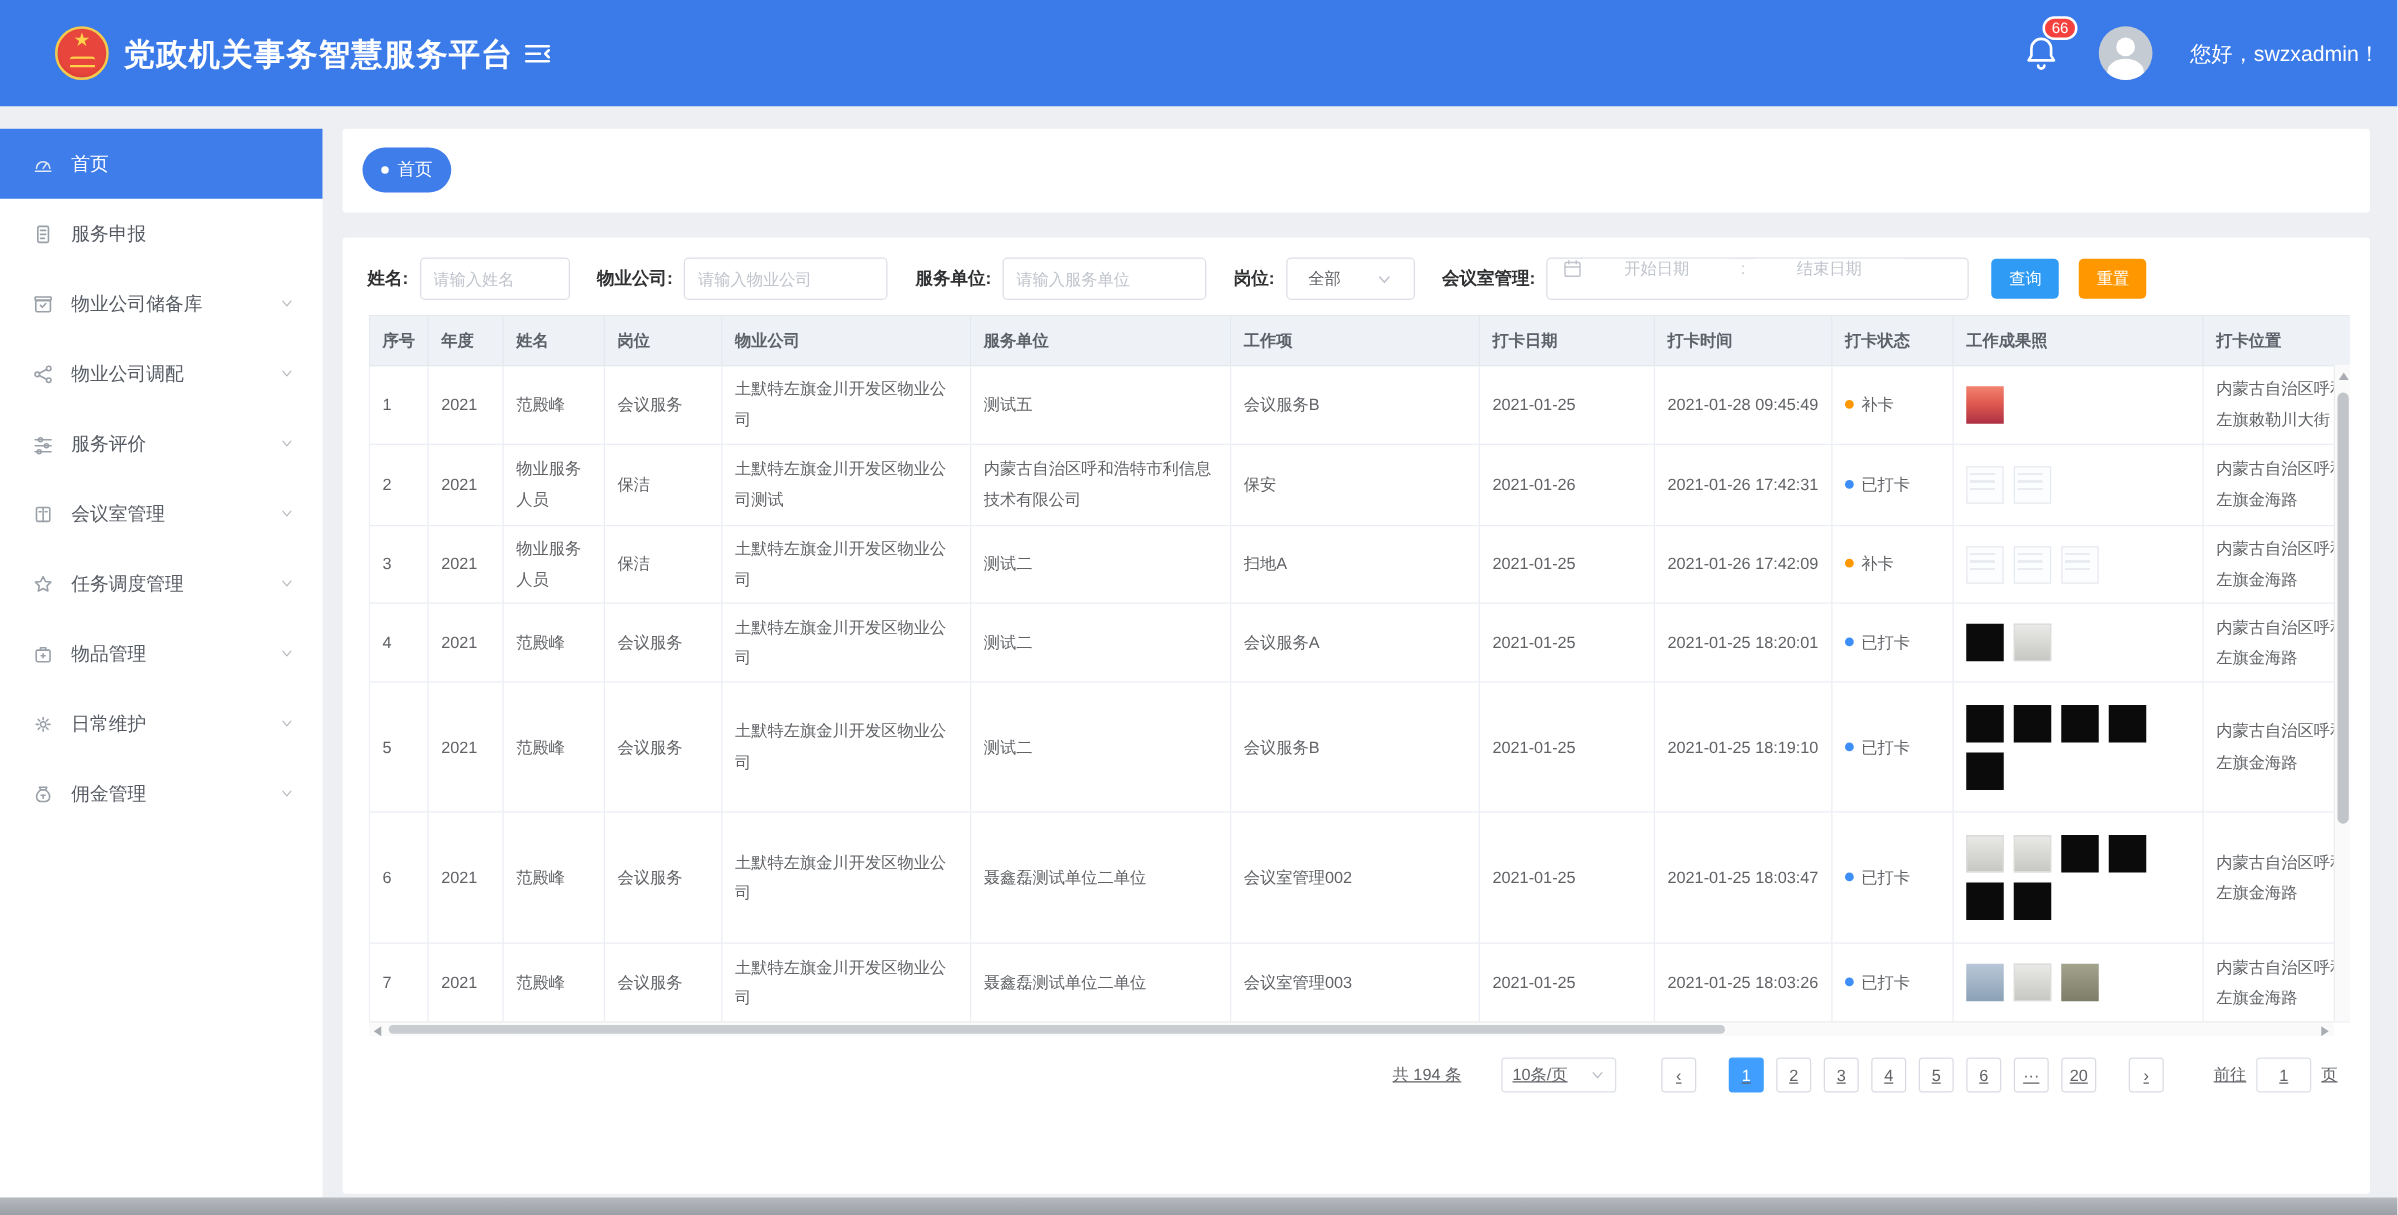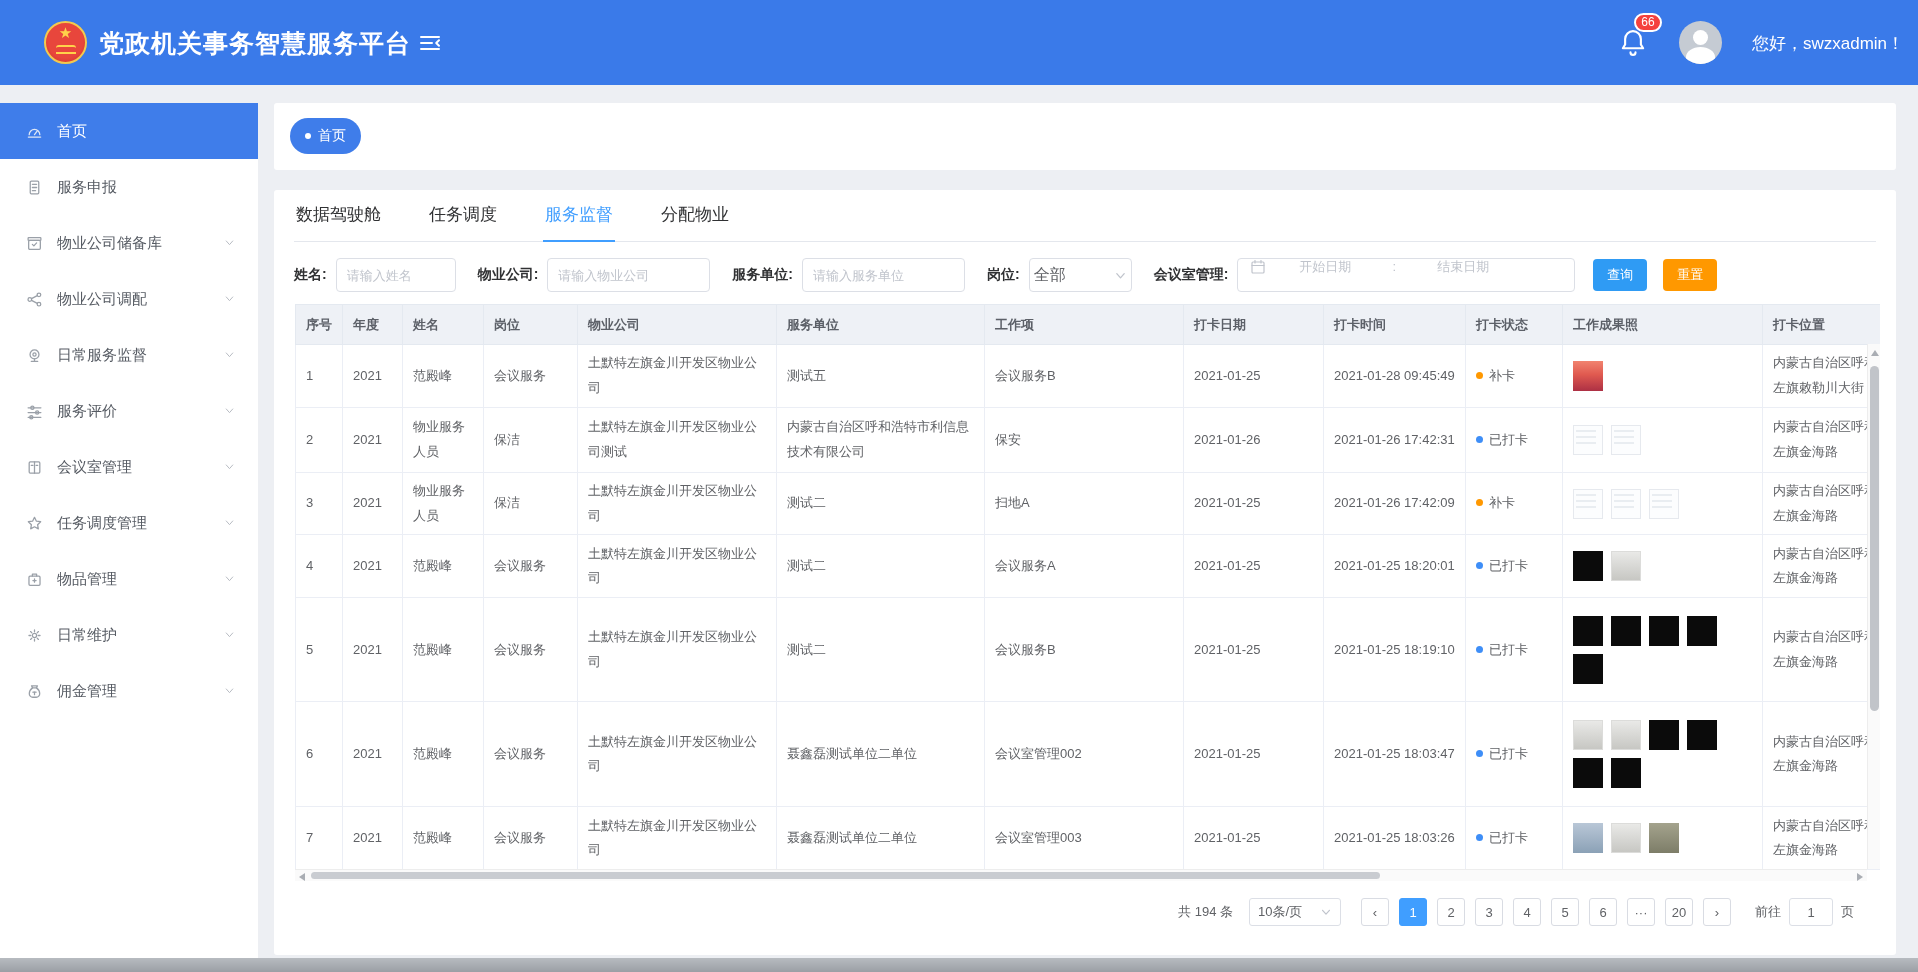--- a/index.html
+++ b/index.html
@@ -46,21 +46,21 @@
   .tab.active { color:#409eff; }
   .tab.active::after { content:""; position:absolute; left:0; right:0; bottom:-1px; height:2px; background:#409eff; }
   
   #filters { display:flex; align-items:center; margin:16px 20px 0 20px; height:34px; }
   .f-label { font-size:14px; font-weight:bold; color:#303133; margin-right:9px; white-space:nowrap; }
   .f-input { height:34px; border:1px solid #dcdfe6; border-radius:4px; font-size:13px; color:#606266; padding:0 10px;
     font-family:"Liberation Sans","DejaVu Sans",sans-serif; outline:none; }
   .f-input::placeholder { color:#c0c4cc; }
   .w120{width:120px; margin-right:22px;} .w163{width:163px; margin-right:22px;}
   .f-select { width:103px; height:34px; border:1px solid #dcdfe6; border-radius:4px; display:flex; align-items:center;
-    padding:0 4px; font-size:16px; color:#606266; margin-right:22px; cursor:pointer; justify-content:space-between; }
+    padding:0 17px; font-size:13px; color:#606266; margin-right:22px; cursor:pointer; justify-content:space-between; }
   .f-select .chev { width:13px; height:13px; color:#c0c4cc; }
   .date-range { width:338px; height:34px; border:1px solid #dcdfe6; border-radius:4px; display:flex; align-items:flex-start;
     padding:0 12px; margin-right:18px; }
   .date-range .cal { width:16px; height:16px; color:#c0c4cc; flex:0 0 auto; }
   .date-range input { border:none; outline:none; width:118px; text-align:center; font-size:13px; color:#606266;
     font-family:"Liberation Sans","DejaVu Sans",sans-serif; }
   .date-range input::placeholder { color:#c0c4cc; }
   .date-sep { color:#c0c4cc; font-size:13px; width:20px; text-align:center; }
   .btn { height:32px; width:54px; border:none; border-radius:4px; color:#fff; font-size:13px; cursor:pointer;
     font-family:"Liberation Sans","DejaVu Sans",sans-serif; }
@@ -92,21 +92,21 @@
   #vscroll .arrow-up { position:absolute; left:3px; top:6px; width:0; height:0;
     border-left:4px solid transparent; border-right:4px solid transparent; border-bottom:6px solid #a9adb3; }
   #vscroll .thumb { position:absolute; left:2px; top:22px; width:9px; height:345px; background:#c1c4c9; border-radius:5px; }
   #hscroll { position:absolute; left:0; right:13px; bottom:0; height:12px; background:#fafafa; border-top:1px solid #ededed; }
   #hscroll .arrow-left { position:absolute; left:4px; top:3px; width:0; height:0;
     border-top:4px solid transparent; border-bottom:4px solid transparent; border-right:6px solid #a9adb3; }
   #hscroll .arrow-right { position:absolute; right:4px; top:3px; width:0; height:0;
     border-top:4px solid transparent; border-bottom:4px solid transparent; border-left:6px solid #a9adb3; }
   #hscroll .thumb { position:absolute; left:16px; top:2px; height:7px; width:68%; background:#c9ccd1; border-radius:4px; }
   
-  #pagination { display:flex; align-items:center; justify-content:flex-end; margin:17px 42px 0 0; height:28px; gap:10px; }
+  #pagination { display:flex; align-items:center; justify-content:flex-end; margin:17px 26px 0 0; height:28px; gap:26px;text-decoration:underline; }
   #pg-total { font-size:13px; color:#606266; margin-right:6px; }
   #pg-size { width:92px; height:28px; border:1px solid #dcdfe6; border-radius:3px; display:flex; align-items:center;
     justify-content:space-between; padding:0 8px; font-size:13px; color:#606266; cursor:pointer; margin-right:10px; }
   #pg-size .chev { width:12px; height:12px; color:#c0c4cc; }
   .pg-btn { min-width:28px; height:28px; border:1px solid #d9dce3; border-radius:3px; background:#fff; font-size:13px;
     color:#606266; display:flex; align-items:center; justify-content:center; cursor:pointer; padding:0 4px;
     font-family:"Liberation Sans","DejaVu Sans",sans-serif; }
   .pg-btn.active { background:#409eff; border-color:#409eff; color:#fff; }
   #pg-goto { display:flex; align-items:center; gap:8px; font-size:13px; color:#606266; margin-left:14px; }
   #pg-goto input { width:44px; height:28px; border:1px solid #dcdfe6; border-radius:3px; text-align:center; font-size:13px;
@@ -198,36 +198,20 @@
         <span>物业公司调配</span>
         <span class="chev">
           <svg viewBox="0 0 16 16" fill="none" stroke="currentColor" stroke-width="1.2" stroke-linecap="round" stroke-linejoin="round">
             <polyline points="4,5.5 8,10 12,5.5"></polyline>
           </svg>
         </span>
       </div>
       <div class="side-item">
         <span class="s-icon">
           <svg viewBox="0 0 16 16" fill="none" stroke="currentColor" stroke-width="1.2" stroke-linecap="round" stroke-linejoin="round">
-            <circle cx="8" cy="7" r="4.2"></circle>
-            <circle cx="8" cy="7" r="1.5"></circle>
-            <line x1="8" y1="11.2" x2="8" y2="13"></line>
-            <line x1="5" y1="13.6" x2="11" y2="13.6"></line>
-          </svg>
-        </span>
-        <span>日常服务监督</span>
-        <span class="chev">
-          <svg viewBox="0 0 16 16" fill="none" stroke="currentColor" stroke-width="1.2" stroke-linecap="round" stroke-linejoin="round">
-            <polyline points="4,5.5 8,10 12,5.5"></polyline>
-          </svg>
-        </span>
-      </div>
-      <div class="side-item">
-        <span class="s-icon">
-          <svg viewBox="0 0 16 16" fill="none" stroke="currentColor" stroke-width="1.2" stroke-linecap="round" stroke-linejoin="round">
             <line x1="2" y1="4.5" x2="14" y2="4.5"></line>
             <circle cx="6" cy="4.5" r="1.5"></circle>
             <line x1="2" y1="9" x2="14" y2="9"></line>
             <circle cx="10.5" cy="9" r="1.5"></circle>
             <line x1="2" y1="13.5" x2="14" y2="13.5"></line>
             <circle cx="5" cy="13.5" r="1.5"></circle>
           </svg>
         </span>
         <span>服务评价</span>
         <span class="chev">
@@ -315,26 +299,20 @@
 </aside>
 
 <div id="breadcrumb-bar">
   <div id="breadcrumb-tag">
     <span class="dot"></span>
     <span>首页</span>
   </div>
 </div>
 
 <main id="card">
-  <div id="tabs">
-      <div class="tab">数据驾驶舱</div>
-      <div class="tab">任务调度</div>
-      <div class="tab active">服务监督</div>
-      <div class="tab">分配物业</div>
-    </div>
 
   <div id="filters">
     <span class="f-label">姓名:</span>
     <input class="f-input w120" placeholder="请输入姓名" style="">
     <span class="f-label">物业公司:</span>
     <input class="f-input w163" placeholder="请输入物业公司" style="">
     <span class="f-label">服务单位:</span>
     <input class="f-input w163" placeholder="请输入服务单位" style="">
     <span class="f-label">岗位:</span>
     <div class="f-select">

